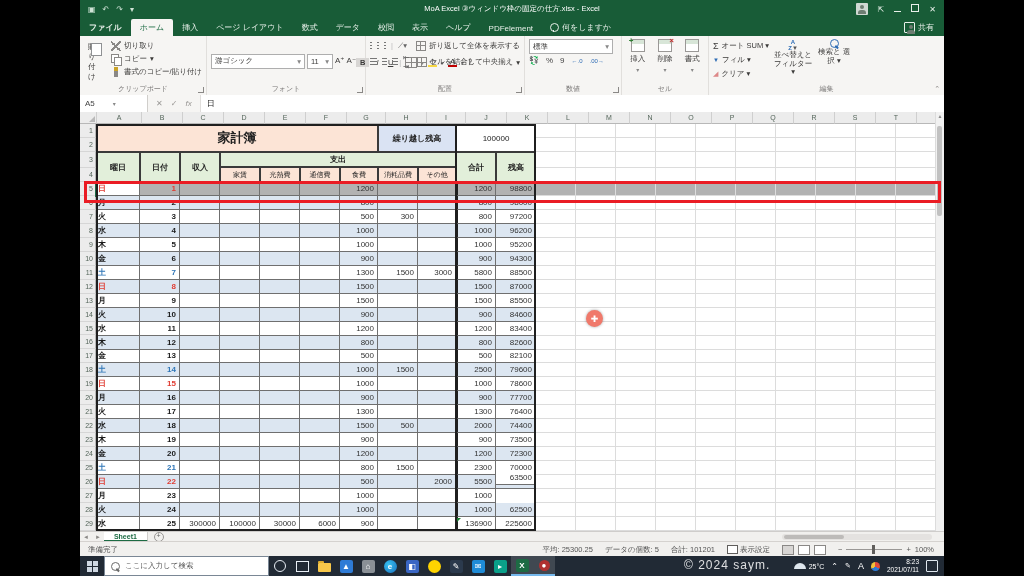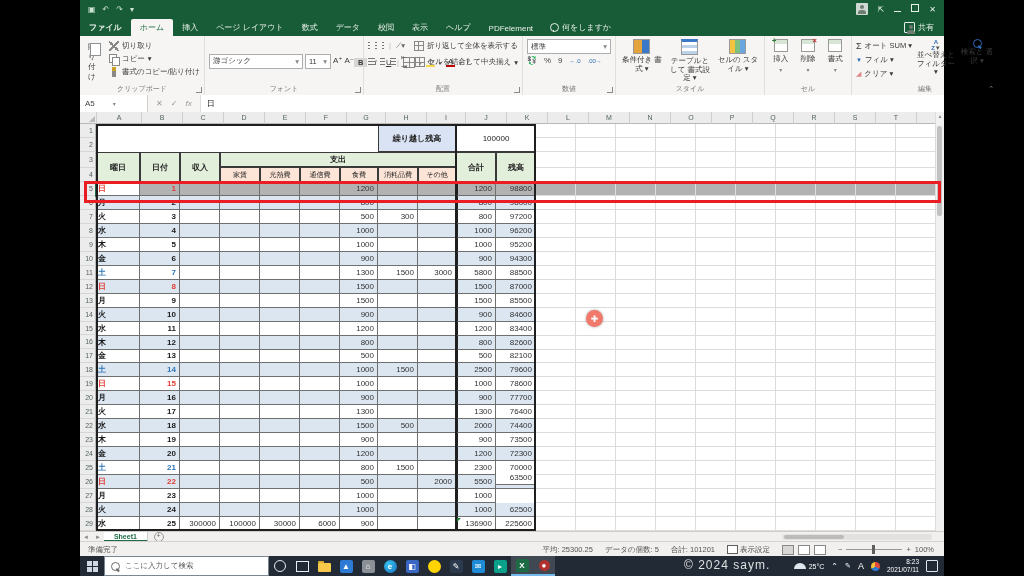--- a/index.html
+++ b/index.html
@@ -159,20 +159,21 @@
 
 <div class="screen">
 
   <div class="titlebar">
     <div class="qat">
       <span>▣</span>
       <span>↶</span>
       <span>↷</span>
       <span>▾</span>
     </div>
+    <div class="tb-title">MoA Excel ③ウィンドウ枠の固定の仕方.xlsx  -  Excel</div>
     <div class="tb-right">
       <span class="avatar"></span>
       <span class="wbtn">⇱</span>
       <span class="wbtn"><span class="minbar"></span></span>
       <span class="wbtn"><span class="maxbox"></span></span>
       <span class="wbtn">✕</span>
     </div>
   </div>
 
   <div class="tabsbar">
@@ -281,35 +282,20 @@
         <span class="numsym">💱</span>
         <span class="numsym">%</span>
         <span class="numsym">9</span>
         <span class="numsym" style="font-size:6px;color:#2f6db5;">←.0</span>
         <span class="numsym" style="font-size:6px;color:#2f6db5;">.00→</span>
       </div>
       <div class="glabel">数値</div>
       <div class="launch"></div>
     </div>
 
-    <div class="rgroup" style="width:142px;justify-content:center;">
-      <div class="stybtn">
-          <span class="styic cf"></span>
-          <span>条件付き 書式 ▾</span>
-        </div>
-      <div class="stybtn">
-          <span class="styic ft"></span>
-          <span>テーブルとして 書式設定 ▾</span>
-        </div>
-      <div class="stybtn">
-          <span class="styic cs"></span>
-          <span>セルの スタイル ▾</span>
-        </div>
-      <div class="glabel">スタイル</div>
-    </div>
 
     <div class="rgroup" style="width:78px;justify-content:center;">
       <div class="cellbtn">
           <span class="cellic ins"></span>
           <span>挿入</span>
           <span style="color:#888;font-size:6px;">▾</span>
         </div>
       <div class="cellbtn">
           <span class="cellic del"></span>
           <span>削除</span>
@@ -704,20 +690,21 @@
         <div class="ext" style="position: absolute; left: 440px; top: 393.04px; width: 40px; height: 13.96px;"></div>
         <div class="ext" style="position: absolute; left: 480px; top: 393.04px; width: 40px; height: 13.96px;"></div>
         <div class="ext" style="position: absolute; left: 520px; top: 393.04px; width: 40px; height: 13.96px;"></div>
         <div class="ext" style="position: absolute; left: 560px; top: 393.04px; width: 40px; height: 13.96px;"></div>
         <div class="ext" style="position: absolute; left: 600px; top: 393.04px; width: 40px; height: 13.96px;"></div>
         <div class="ext" style="position: absolute; left: 640px; top: 393.04px; width: 40px; height: 13.96px;"></div>
         <div class="ext" style="position: absolute; left: 680px; top: 393.04px; width: 40px; height: 13.96px;"></div>
         <div class="ext" style="position: absolute; left: 720px; top: 393.04px; width: 40px; height: 13.96px;"></div>
         <div class="ext" style="position: absolute; left: 760px; top: 393.04px; width: 40px; height: 13.96px;"></div>
         <div class="ext" style="position: absolute; left: 800px; top: 393.04px; width: 40px; height: 13.96px;"></div>
+        <div class="acell " style="left: 0px; top: 0px; width: 282px; height: 28px; background: rgb(252, 228, 214); font-size: 13px; font-weight: bold;">家計簿</div>
         <div class="acell " style="left: 282px; top: 0px; width: 78px; height: 28px; background: rgb(218, 227, 243); font-weight: bold;">繰り越し残高</div>
         <div class="acell " style="left: 360px; top: 0px; width: 80px; height: 28px; background: rgb(255, 255, 255);">100000</div>
         <div class="acell " style="left: 0px; top: 28px; width: 44px; height: 30px; background: rgb(226, 239, 218); font-weight: bold;">曜日</div>
         <div class="acell " style="left: 44px; top: 28px; width: 40px; height: 30px; background: rgb(226, 239, 218); font-weight: bold;">日付</div>
         <div class="acell " style="left: 84px; top: 28px; width: 40px; height: 30px; background: rgb(226, 239, 218); font-weight: bold;">収入</div>
         <div class="acell " style="left: 124px; top: 28px; width: 236px; height: 15px; background: rgb(226, 239, 218); font-weight: bold;">支出</div>
         <div class="acell " style="left: 124px; top: 43px; width: 40px; height: 15px; background: rgb(252, 228, 214); font-size: 7px;">家賃</div>
         <div class="acell " style="left: 164px; top: 43px; width: 40px; height: 15px; background: rgb(252, 228, 214); font-size: 7px;">光熱費</div>
         <div class="acell " style="left: 204px; top: 43px; width: 40px; height: 15px; background: rgb(252, 228, 214); font-size: 7px;">通信費</div>
         <div class="acell " style="left: 244px; top: 43px; width: 38px; height: 15px; background: rgb(252, 228, 214); font-size: 7px;">食費</div>

